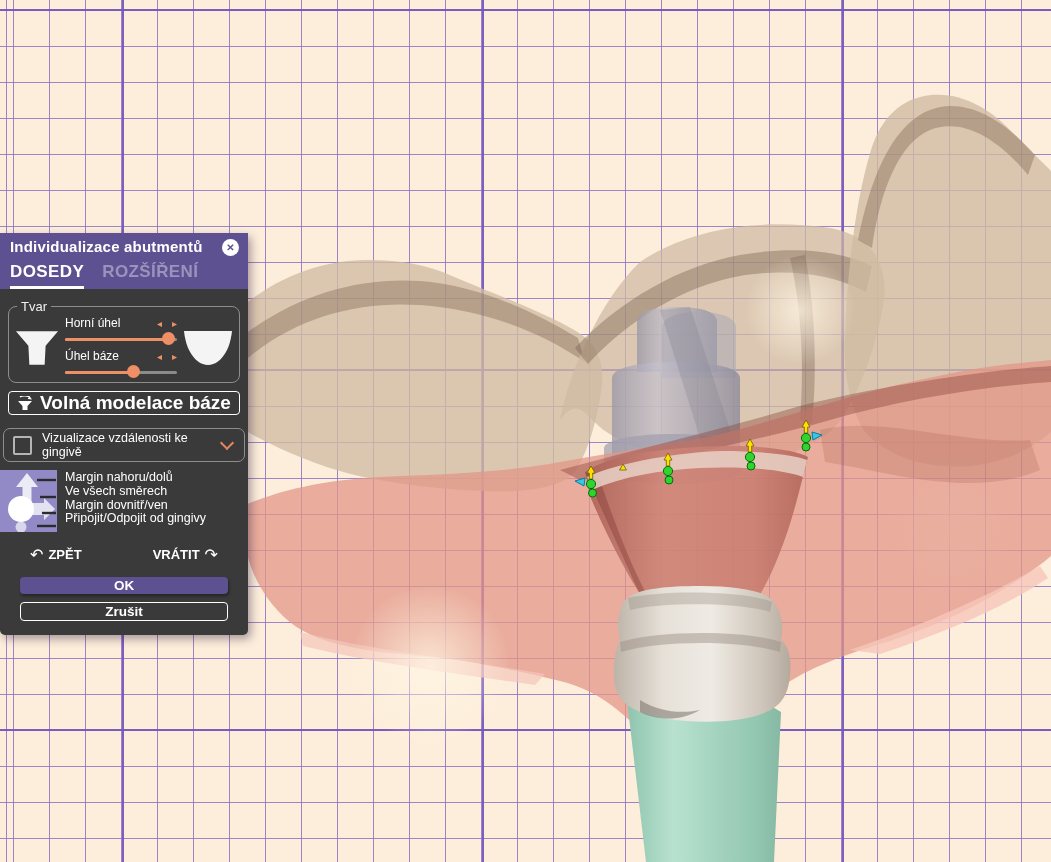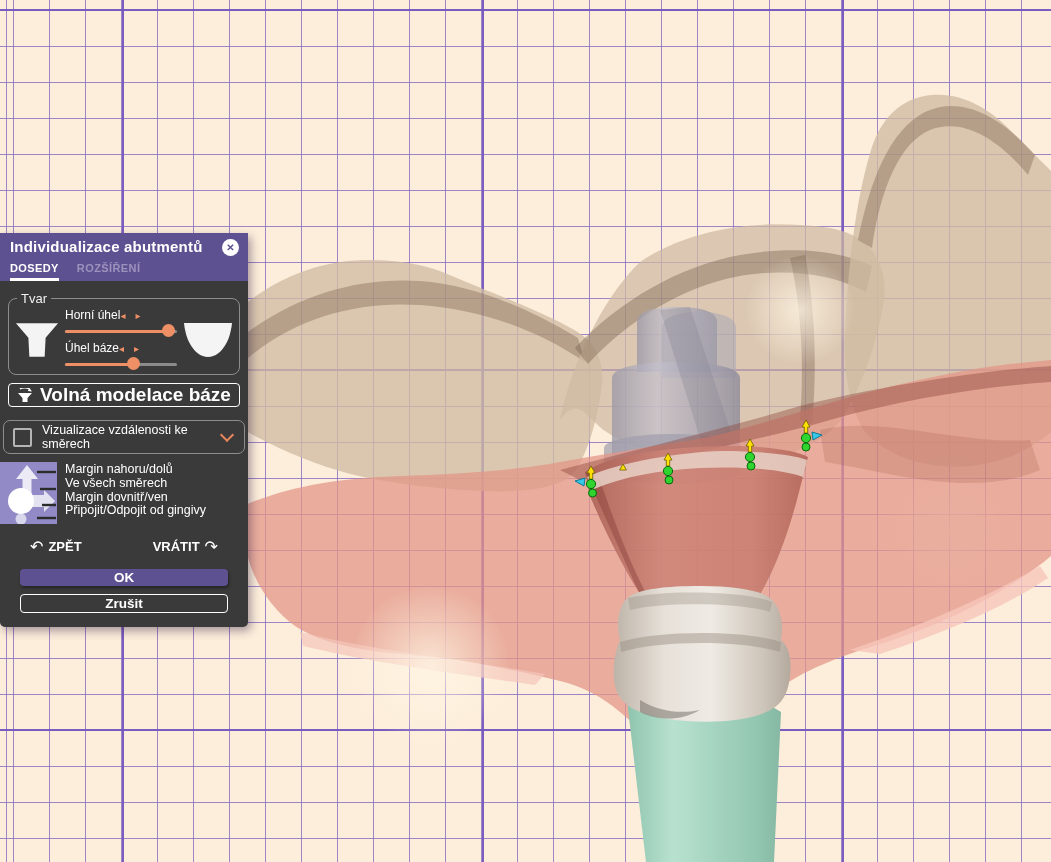--- a/index.html
+++ b/index.html
@@ -24,34 +24,34 @@
     color:#fff;
   }
   .panel-header{background:#5e5191;position:relative;padding:5px 10px 0;}
   .panel-title{font-size:15px;font-weight:bold;letter-spacing:.2px;}
   .close-btn{
     position:absolute;right:9px;top:6px;width:17px;height:17px;border-radius:50%;
     background:#fff;color:#5e5191;font-size:10px;font-weight:bold;
     display:flex;align-items:center;justify-content:center;cursor:pointer;
   }
   .tabs{display:flex;gap:18px;margin-top:7px;}
-  .tab{font-size:11px;font-weight:bold;letter-spacing:.4px;padding-bottom:4px;cursor:pointer;}
+  .tab{font-size:17px;font-weight:bold;letter-spacing:.4px;padding-bottom:4px;cursor:pointer;}
   .tab.active{color:#fff;border-bottom:3px solid #fff;}
   .tab.inactive{color:#9c93bd;border-bottom:3px solid transparent;}
 
   .panel-body{padding:10px 8px 14px;}
 
   fieldset.shape-group{
     border:1px solid #8d8d8d;border-radius:8px;margin:0;padding:0 6px 0;
   }
   fieldset.shape-group legend{font-size:13px;color:#f0f0f0;padding:0 4px;margin-left:2px;}
   .shape-row{display:flex;align-items:center;}
   .shape-icon{flex:0 0 auto;display:flex;align-items:center;}
   .slider-col{flex:1;margin:0 6px;}
-  .slider-label-row{display:flex;align-items:center;margin-top:2px;}
+  .slider-label-row{display:flex;align-items:center;justify-content:space-between;margin-top:2px;}
   .slider-label{font-size:12px;color:#fff;}
   .stepper{display:flex;gap:10px;color:#ee8f66;font-size:10px;}
   .stepper span{cursor:pointer;}
   .slider{position:relative;height:14px;margin:2px 0 3px;cursor:pointer;}
   .slider-track{position:absolute;left:0;right:0;top:6px;height:3px;background:#8b8b8b;border-radius:2px;}
   .slider-fill{position:absolute;left:0;top:6px;height:3px;background:#ee8f66;border-radius:2px;}
   .slider-thumb{position:absolute;top:0;width:13px;height:13px;margin-left:-7px;border-radius:50%;background:#ee8f66;}
 
   .free-base-btn{
     margin-top:8px;width:100%;height:24px;box-sizing:border-box;
@@ -300,21 +300,21 @@
     <button class="free-base-btn">
       <svg width="16" height="15" viewBox="0 0 16 15">
         <path d="M3,1 A6,3.2 0 0 1 12,0.6 L13.5,2.6 L11,2.4" fill="none" stroke="#fff" stroke-width="1.4"></path>
         <path d="M1,5 H15 L10.5,10 V14 H5.5 V10 Z" fill="#fff"></path>
       </svg>
       <span>Volná modelace báze</span>
     </button>
 
     <div class="checkbox-row">
       <div class="checkbox-box"></div>
-      <div class="checkbox-label">Vizualizace vzdálenosti ke směrech</div>
+      <div class="checkbox-label">Vizualizace vzdálenosti ke gingivě</div>
       <div class="chevron-down"></div>
     </div>
 
     <div class="margin-legend">
       <svg width="57" height="62" viewBox="0 0 57 62">
         <rect x="0" y="0" width="57" height="62" fill="#918ac6"></rect>
         <polygon points="27,3 38,17 31.5,17 31.5,32 22.5,32 22.5,17 16,17" fill="rgba(255,255,255,0.82)"></polygon>
         <circle cx="21" cy="39" r="13" fill="#ffffff"></circle>
         <polygon points="32,33 44,33 44,28 55,39 44,50 44,45 32,45" fill="rgba(255,255,255,0.75)"></polygon>
         <circle cx="21" cy="57" r="5.5" fill="rgba(255,255,255,0.65)"></circle>

